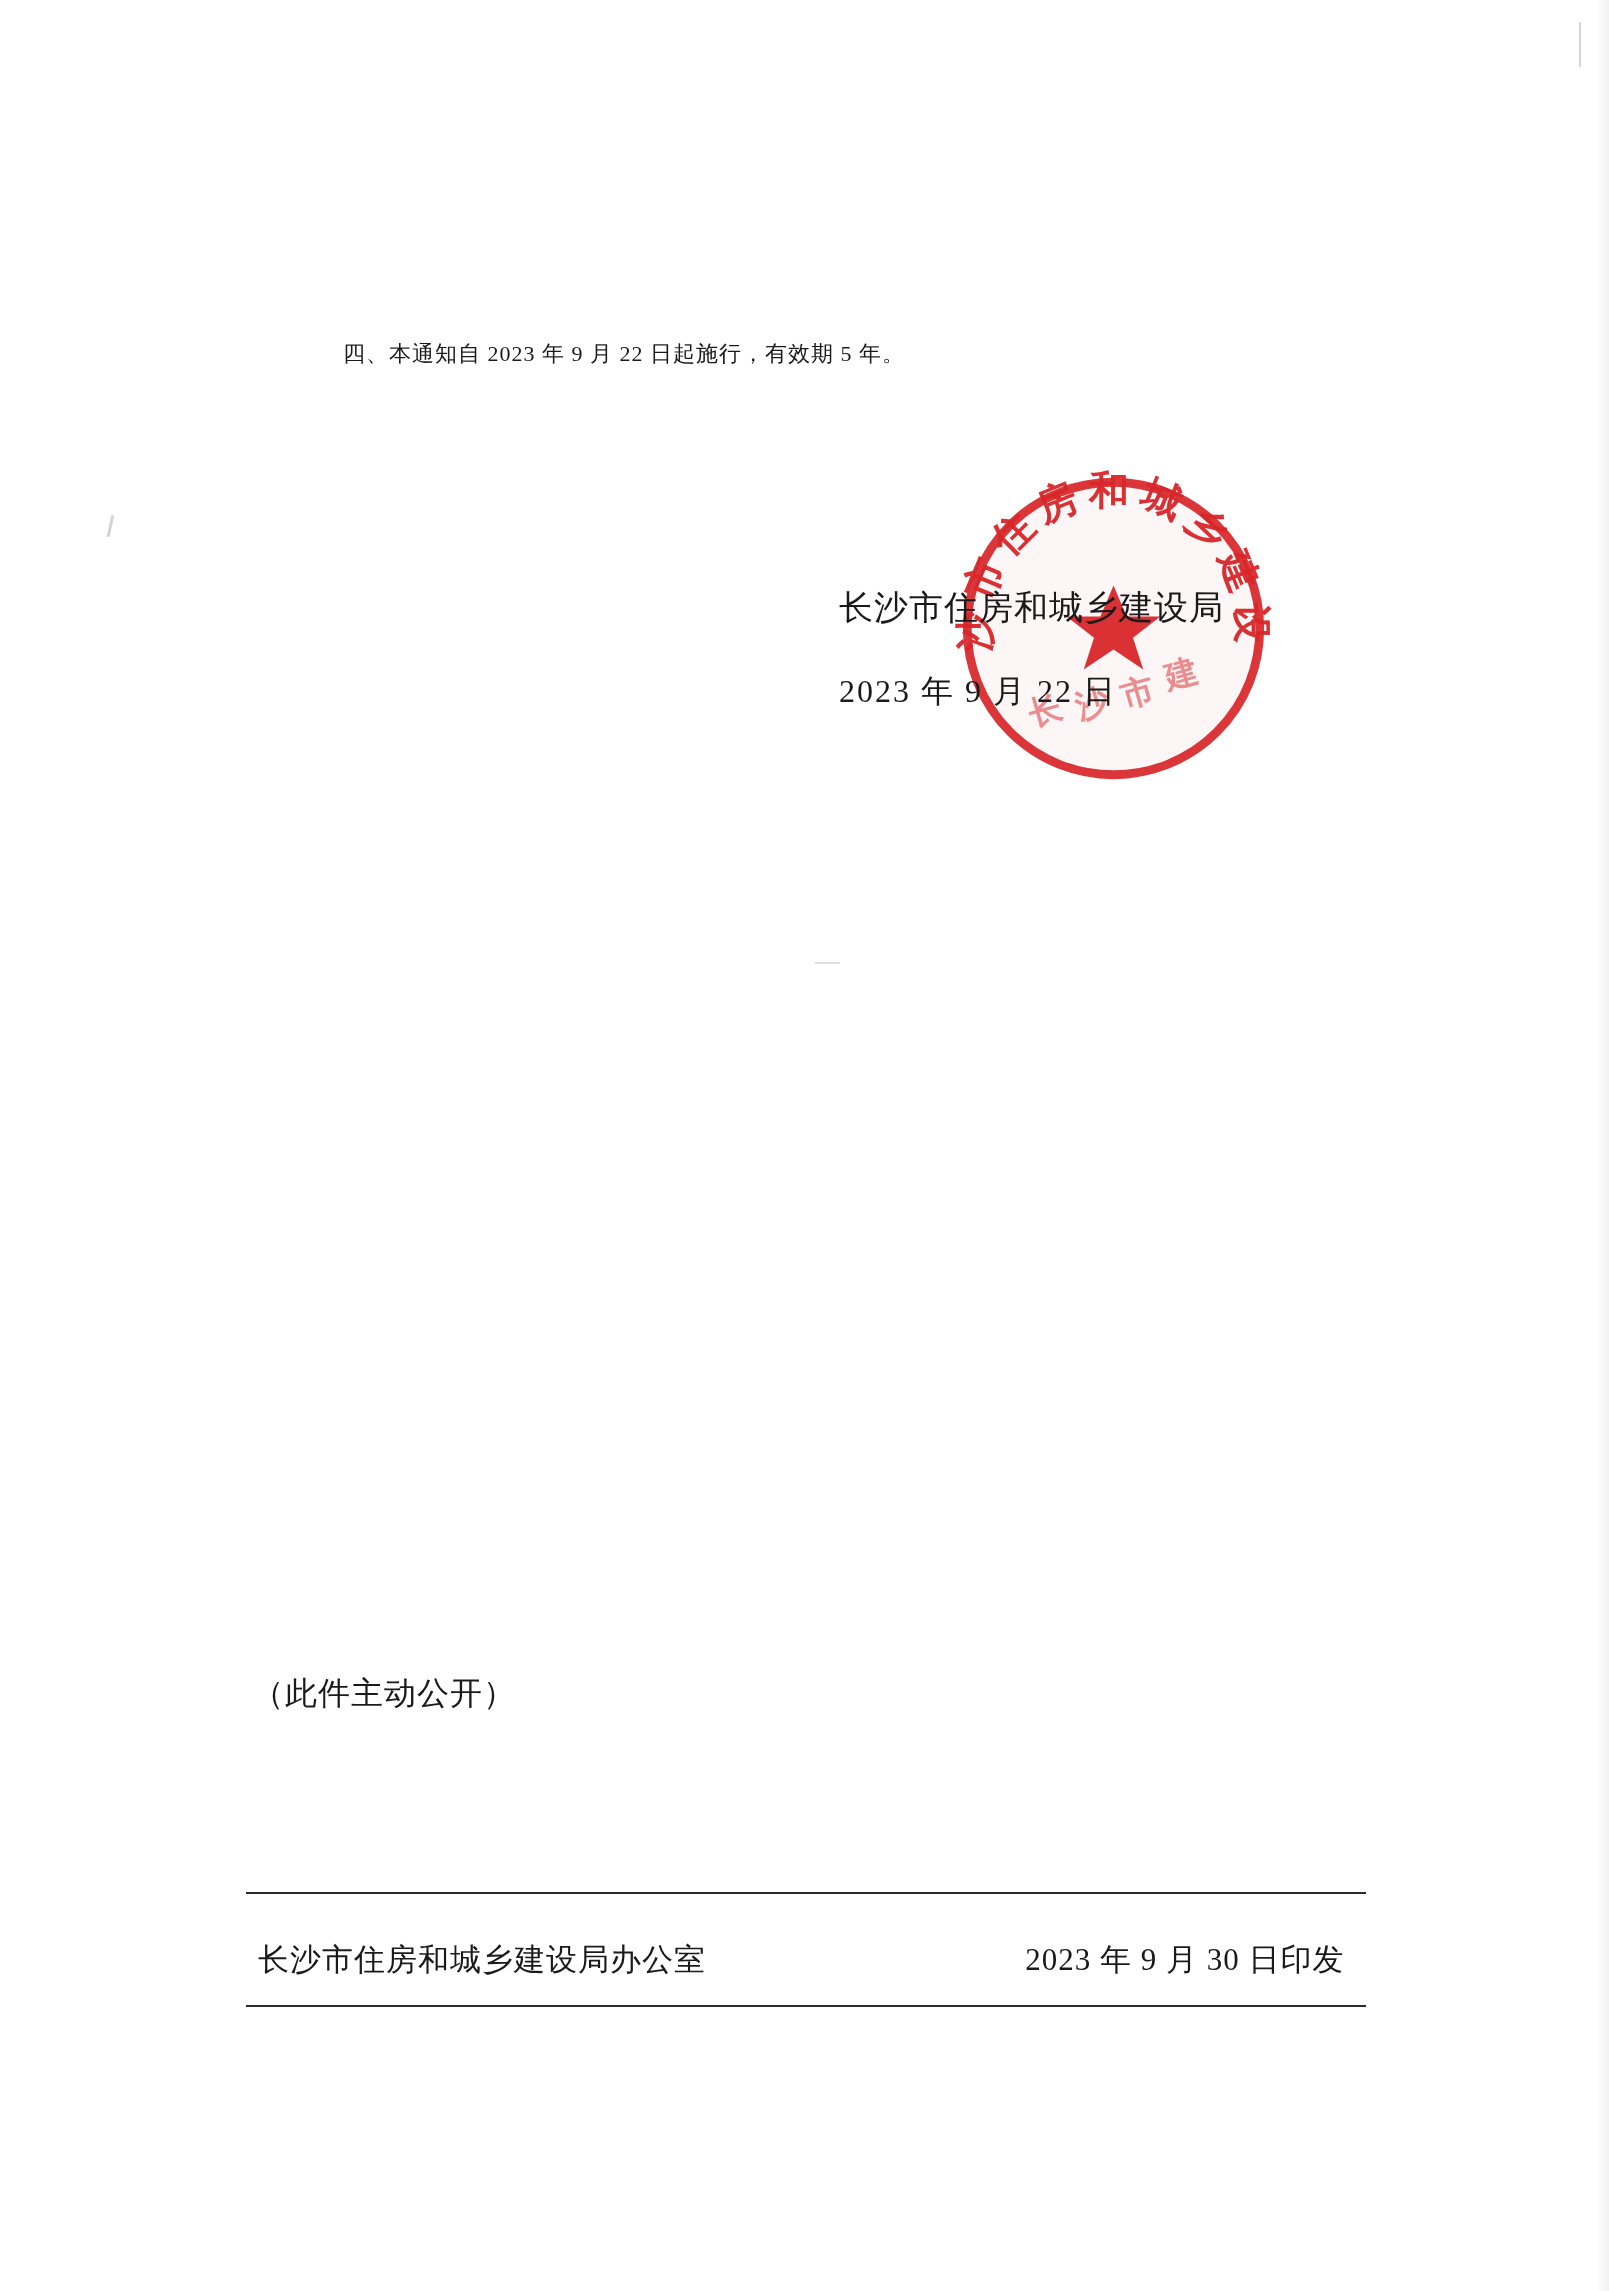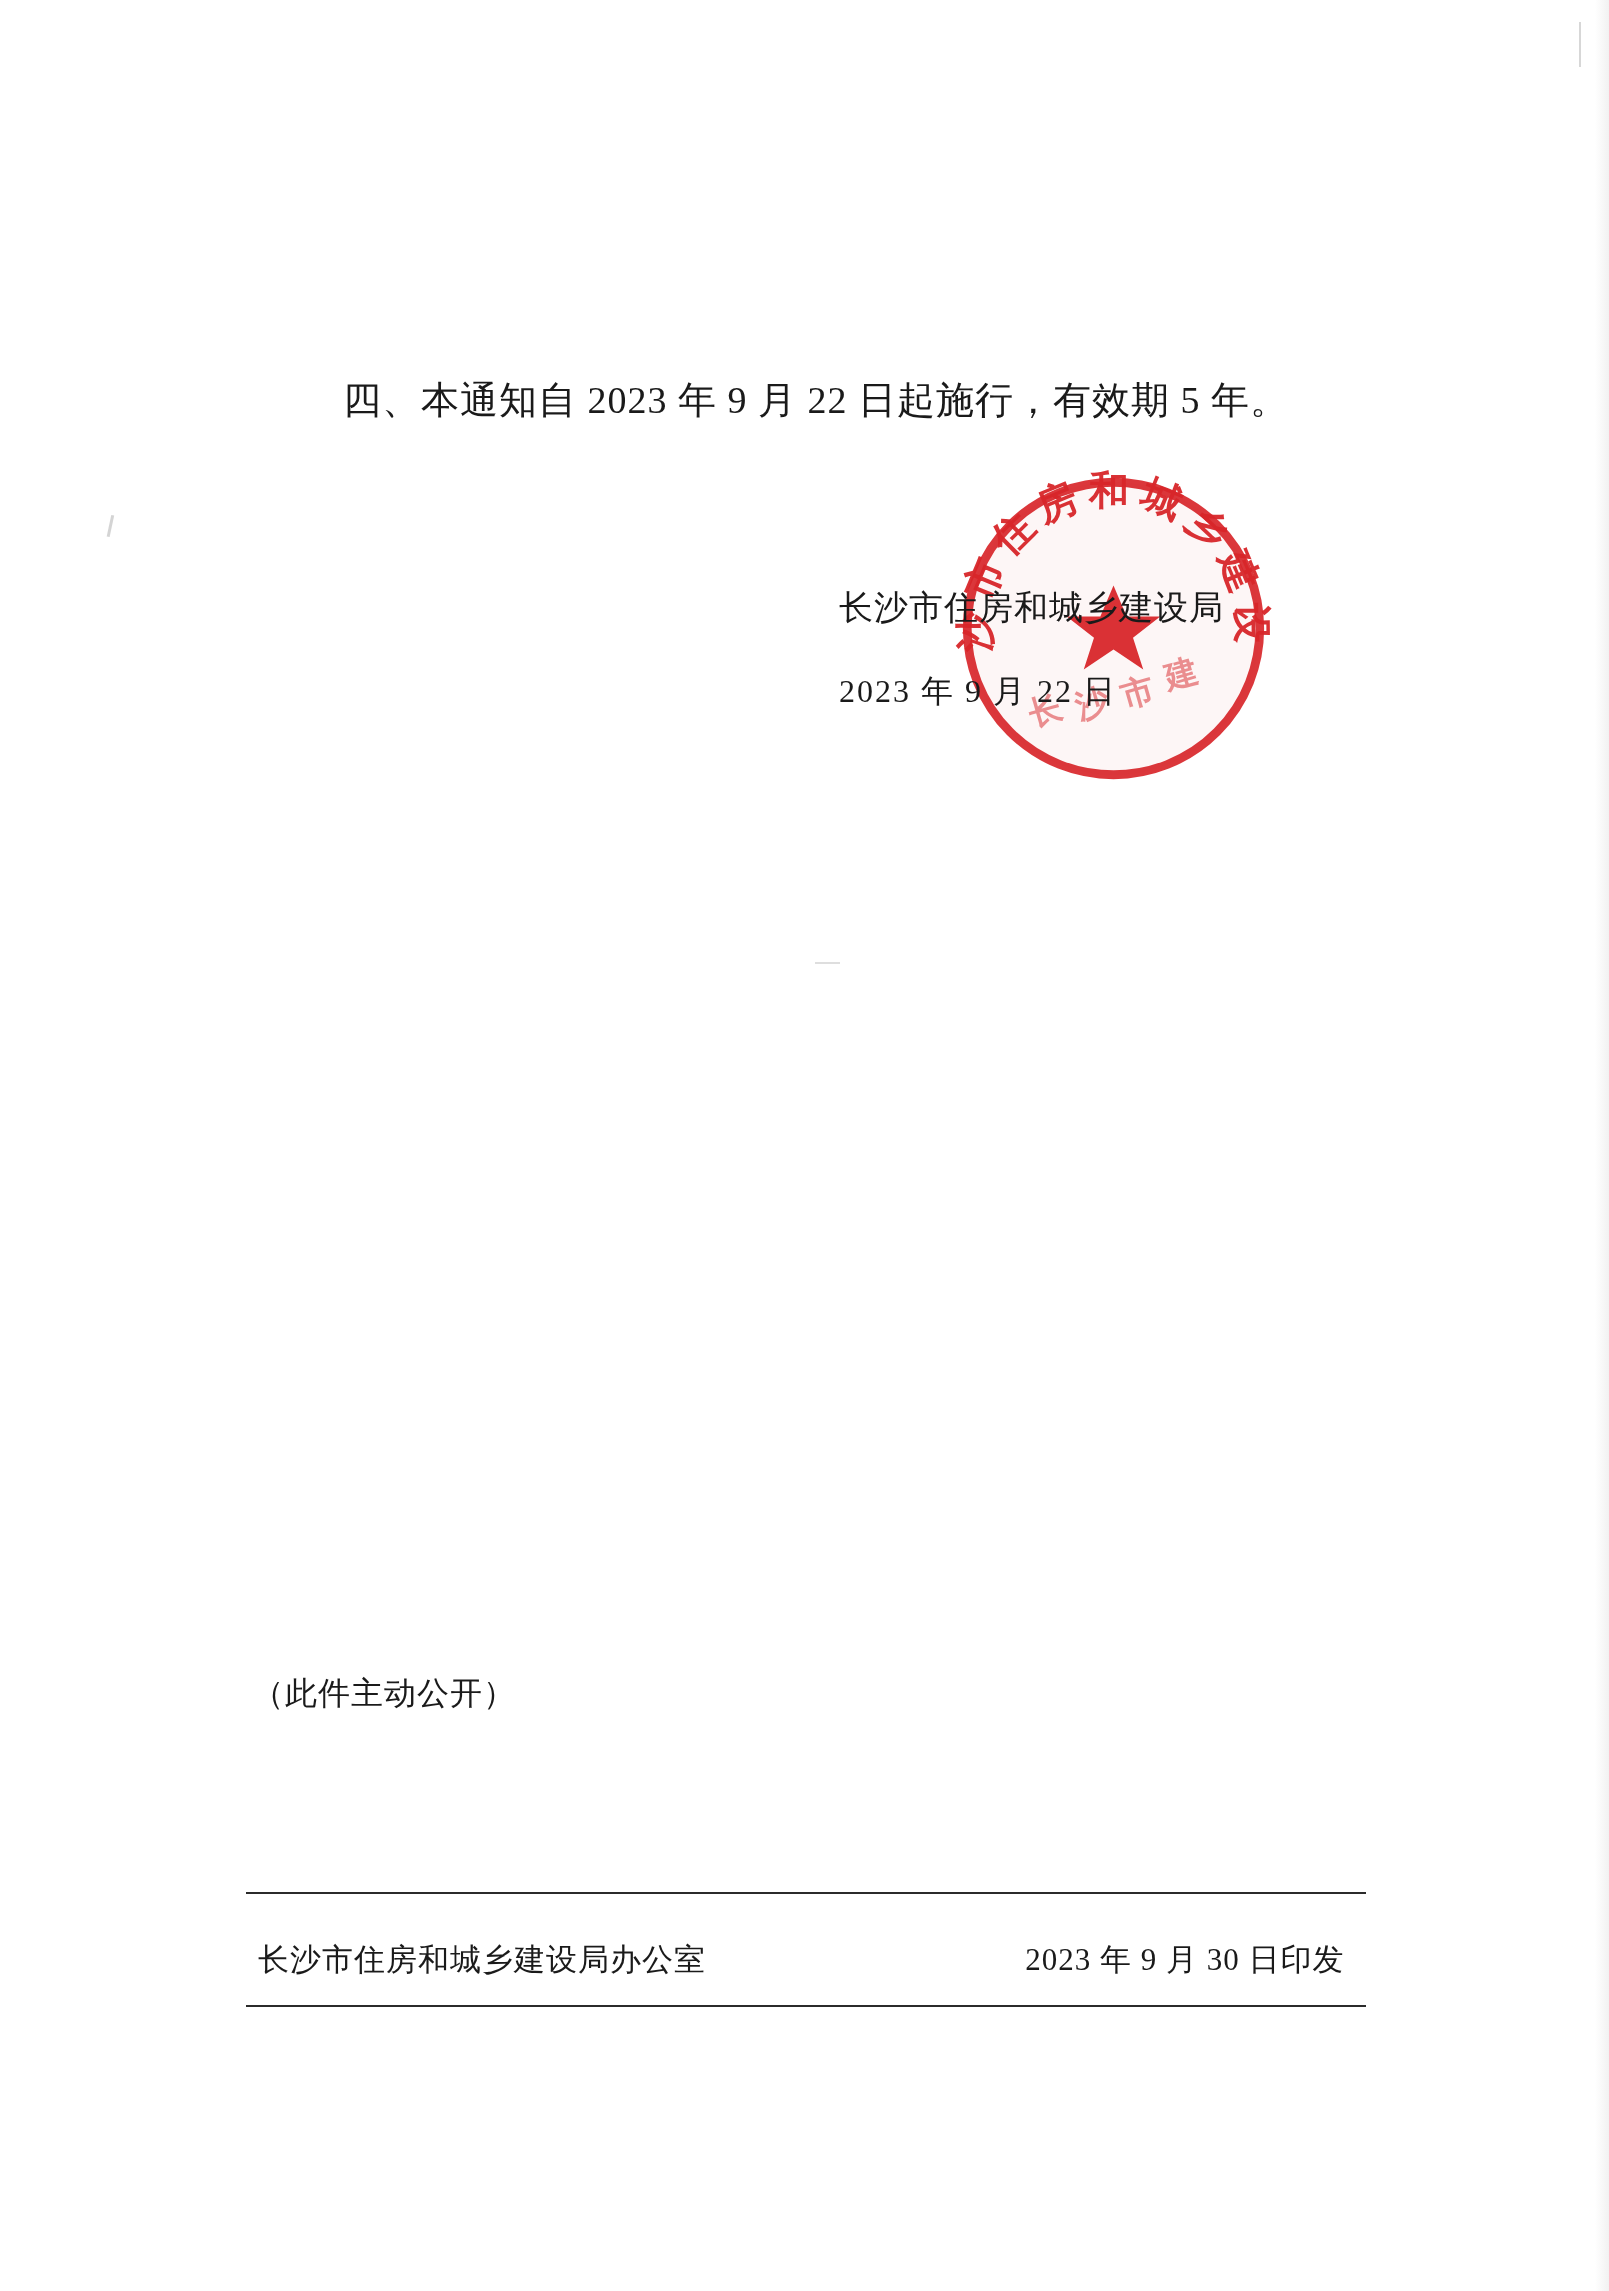--- a/index.html
+++ b/index.html
@@ -53,24 +53,23 @@
     width: 25px;
     height: 2px;
     background: rgba(190,190,190,0.5);
   }
 
   
   .clause {
     position: absolute;
     left: 343px;
     top: 339px;
-    font-size: 38px;
+    font-size: 22px;
     letter-spacing: 1px;
     white-space: nowrap;
-    margin-top: 36px;
   }
 
   
   .signer-block {
     position: absolute;
     left: 839px;
     top: 585px;
     text-align: left;
   }
   .signer-name {

